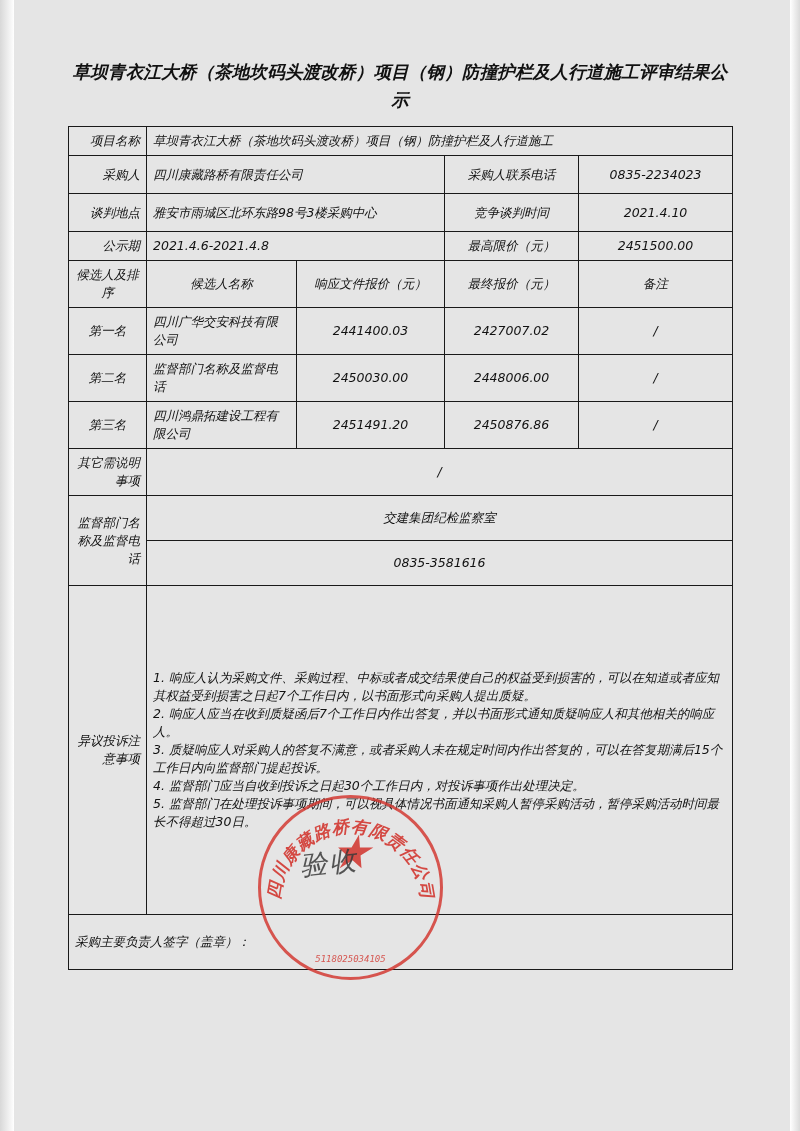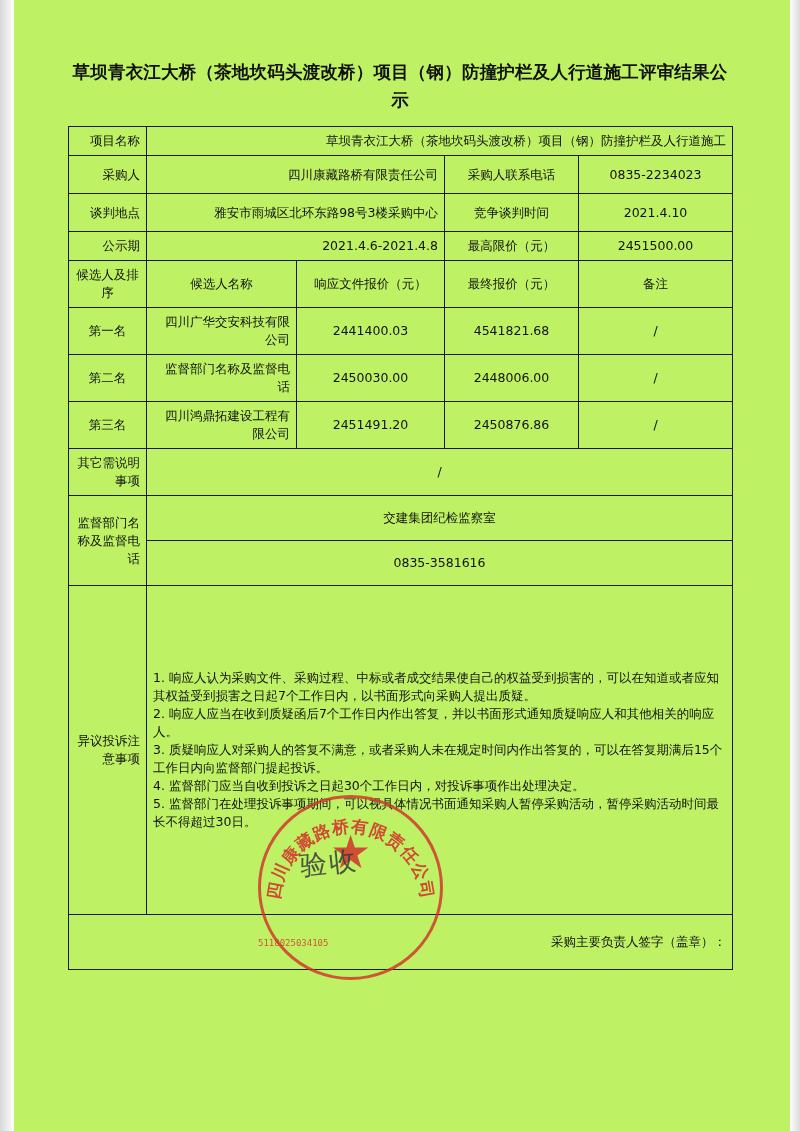--- a/index.html
+++ b/index.html
@@ -9,23 +9,24 @@
   }
   body {
     width: 800px;
     height: 1131px;
     font-family: "Liberation Sans", sans-serif;
   }
   .page {
     position: relative;
     width: 800px;
     height: 1131px;
-    background: #bef264;
+    background: #e5e5e5;
     box-sizing: border-box;
     overflow: hidden;
+    font-style: italic;
   }
   
   .page::before {
     content: "";
     position: absolute;
     left: 0; top: 0; bottom: 0;
     width: 14px;
     background: linear-gradient(to right, #d8d8d8, #ffffff);
     pointer-events: none;
   }
@@ -65,21 +66,21 @@
     padding: 5px 6px;
     font-size: 12.5px;
     line-height: 18px;
     vertical-align: middle;
   }
   .lbl {
     text-align: right;
     white-space: nowrap;
   }
   .ctr { text-align: center; }
-  .lft { text-align: right; margin-left: 36px; }
+  .lft { text-align: left; margin-left: 36px; }
   .num {
     text-align: center;
     font-family: "DejaVu Sans", sans-serif;
     font-size: 12.5px;
   }
   .tall { height: 38px; }
   .hdr { text-align: center; font-size: 12.5px; }
   .notes {
     font-size: 12.3px;
     line-height: 21px;
@@ -133,22 +134,23 @@
     fill: #d2332c;
     font-family: "DejaVu Sans", sans-serif;
     font-size: 17px;
     font-weight: bold;
     opacity: .88;
     letter-spacing: 1px;
   }
   .stamp .code {
     position: absolute;
     left: 0;
-    bottom: 32px;
+    bottom: 16px;
     width: 100%;
+    text-align: center;
     color: #d2332c;
     font-size: 9px;
     font-family: "DejaVu Sans Mono", monospace;
     opacity: .8;
   }
   .signature {
     position: absolute;
     left: 300px;
     top: 845px;
     font-family: "DejaVu Serif", serif;
@@ -208,21 +210,21 @@
         <td class="hdr">候选人名称</td>
         <td class="hdr">响应文件报价（元）</td>
         <td class="hdr">最终报价（元）</td>
         <td class="hdr">备注</td>
       </tr>
 
       <tr class="tall">
         <td class="ctr">第一名</td>
         <td class="lft">四川广华交安科技有限公司</td>
         <td class="num">2441400.03</td>
-        <td class="num">4541821.68</td>
+        <td class="num">2427007.02</td>
         <td class="ctr">/</td>
       </tr>
 
       <tr class="tall">
         <td class="ctr">第二名</td>
         <td class="lft">监督部门名称及监督电话</td>
         <td class="num">2450030.00</td>
         <td class="num">2448006.00</td>
         <td class="ctr">/</td>
       </tr>

